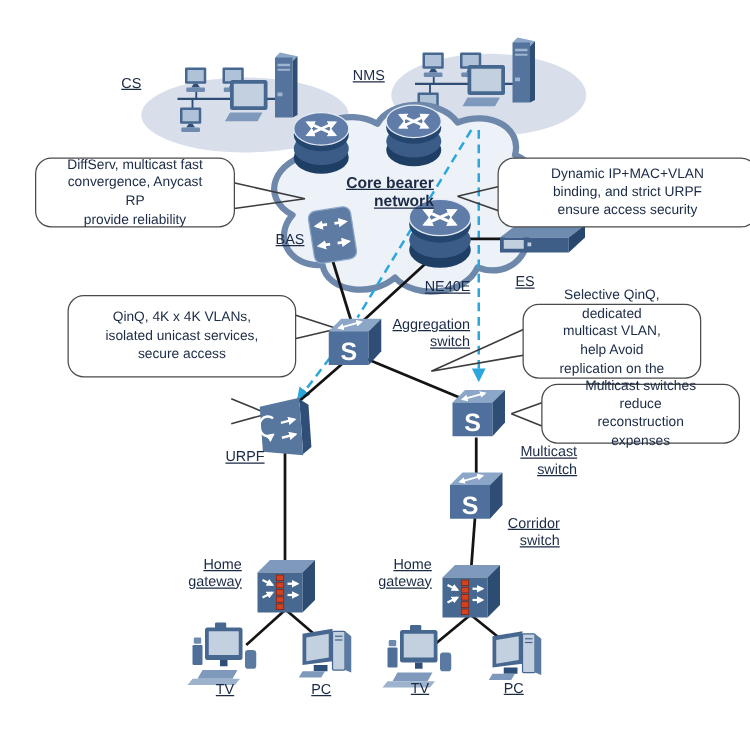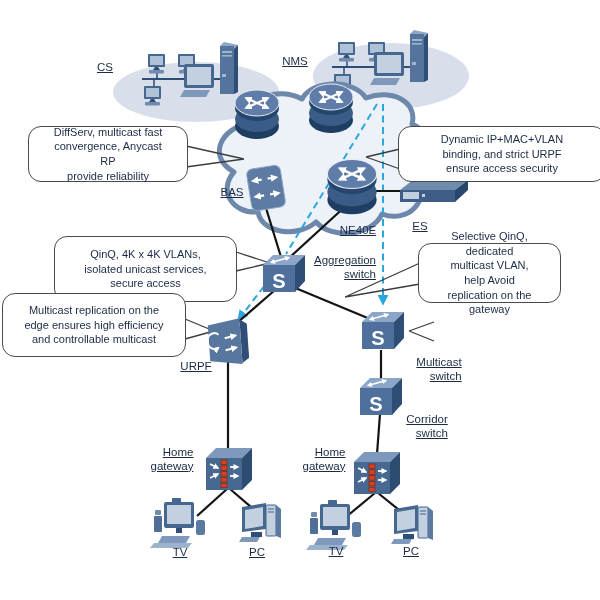--- a/index.html
+++ b/index.html
@@ -208,20 +208,22 @@
   <use href="#hgw" transform="translate(354,452)"></use>
 
   <use href="#tvicon" transform="translate(154,498)"></use>
   <use href="#tvicon" transform="translate(310,500)"></use>
   <use href="#pcicon" transform="translate(240,501)"></use>
   <use href="#pcicon" transform="translate(392,503)"></use>
 </svg>
 
 <div class="lbl" style="left:105px;top:61px">CS</div>
 <div class="lbl" style="left:295px;top:55px">NMS</div>
+<div class="lbl bold" style="left:312px;top:139px">Core bearer
+network</div>
 <div class="lbl" style="left:232px;top:186px">BAS</div>
 <div class="lbl" style="left:358px;top:224px">NE40E</div>
 <div class="lbl" style="left:420px;top:220px">ES</div>
 <div class="lbl" style="left:345px;top:254px">Aggregation
 switch</div>
 <div class="lbl" style="left:196px;top:360px">URPF</div>
 <div class="lbl" style="left:439px;top:356px">Multicast
 switch</div>
 <div class="lbl" style="left:427px;top:413px">Corridor
 switch</div>
@@ -236,20 +238,19 @@
 
 <div class="callout" style="left:28px;top:126px;width:160px;height:56px">DiffServ, multicast fast
 convergence, Anycast RP
 provide reliability</div>
 <div class="callout" style="left:398px;top:126px;width:208px;height:56px">Dynamic IP+MAC+VLAN
 binding, and strict URPF
 ensure access security</div>
 <div class="callout" style="left:54px;top:236px;width:183px;height:66px">QinQ, 4K x 4K VLANs,
 isolated unicast services,
 secure access</div>
-<div class="callout" style="left:2px;top:293px;width:184px;height:64px">Multicast replication on the
-edge ensures high efficiency
-and controllable multicast</div>
 <div class="callout" style="left:418px;top:243px;width:143px;height:60px">Selective QinQ, dedicated
 multicast VLAN, help Avoid
 replication on the gateway</div>
+<div class="callout" style="left:433px;top:307px;width:159px;height:48px">Multicast switches reduce
+reconstruction expenses</div>
 
 </div>
 
 </body></html>

